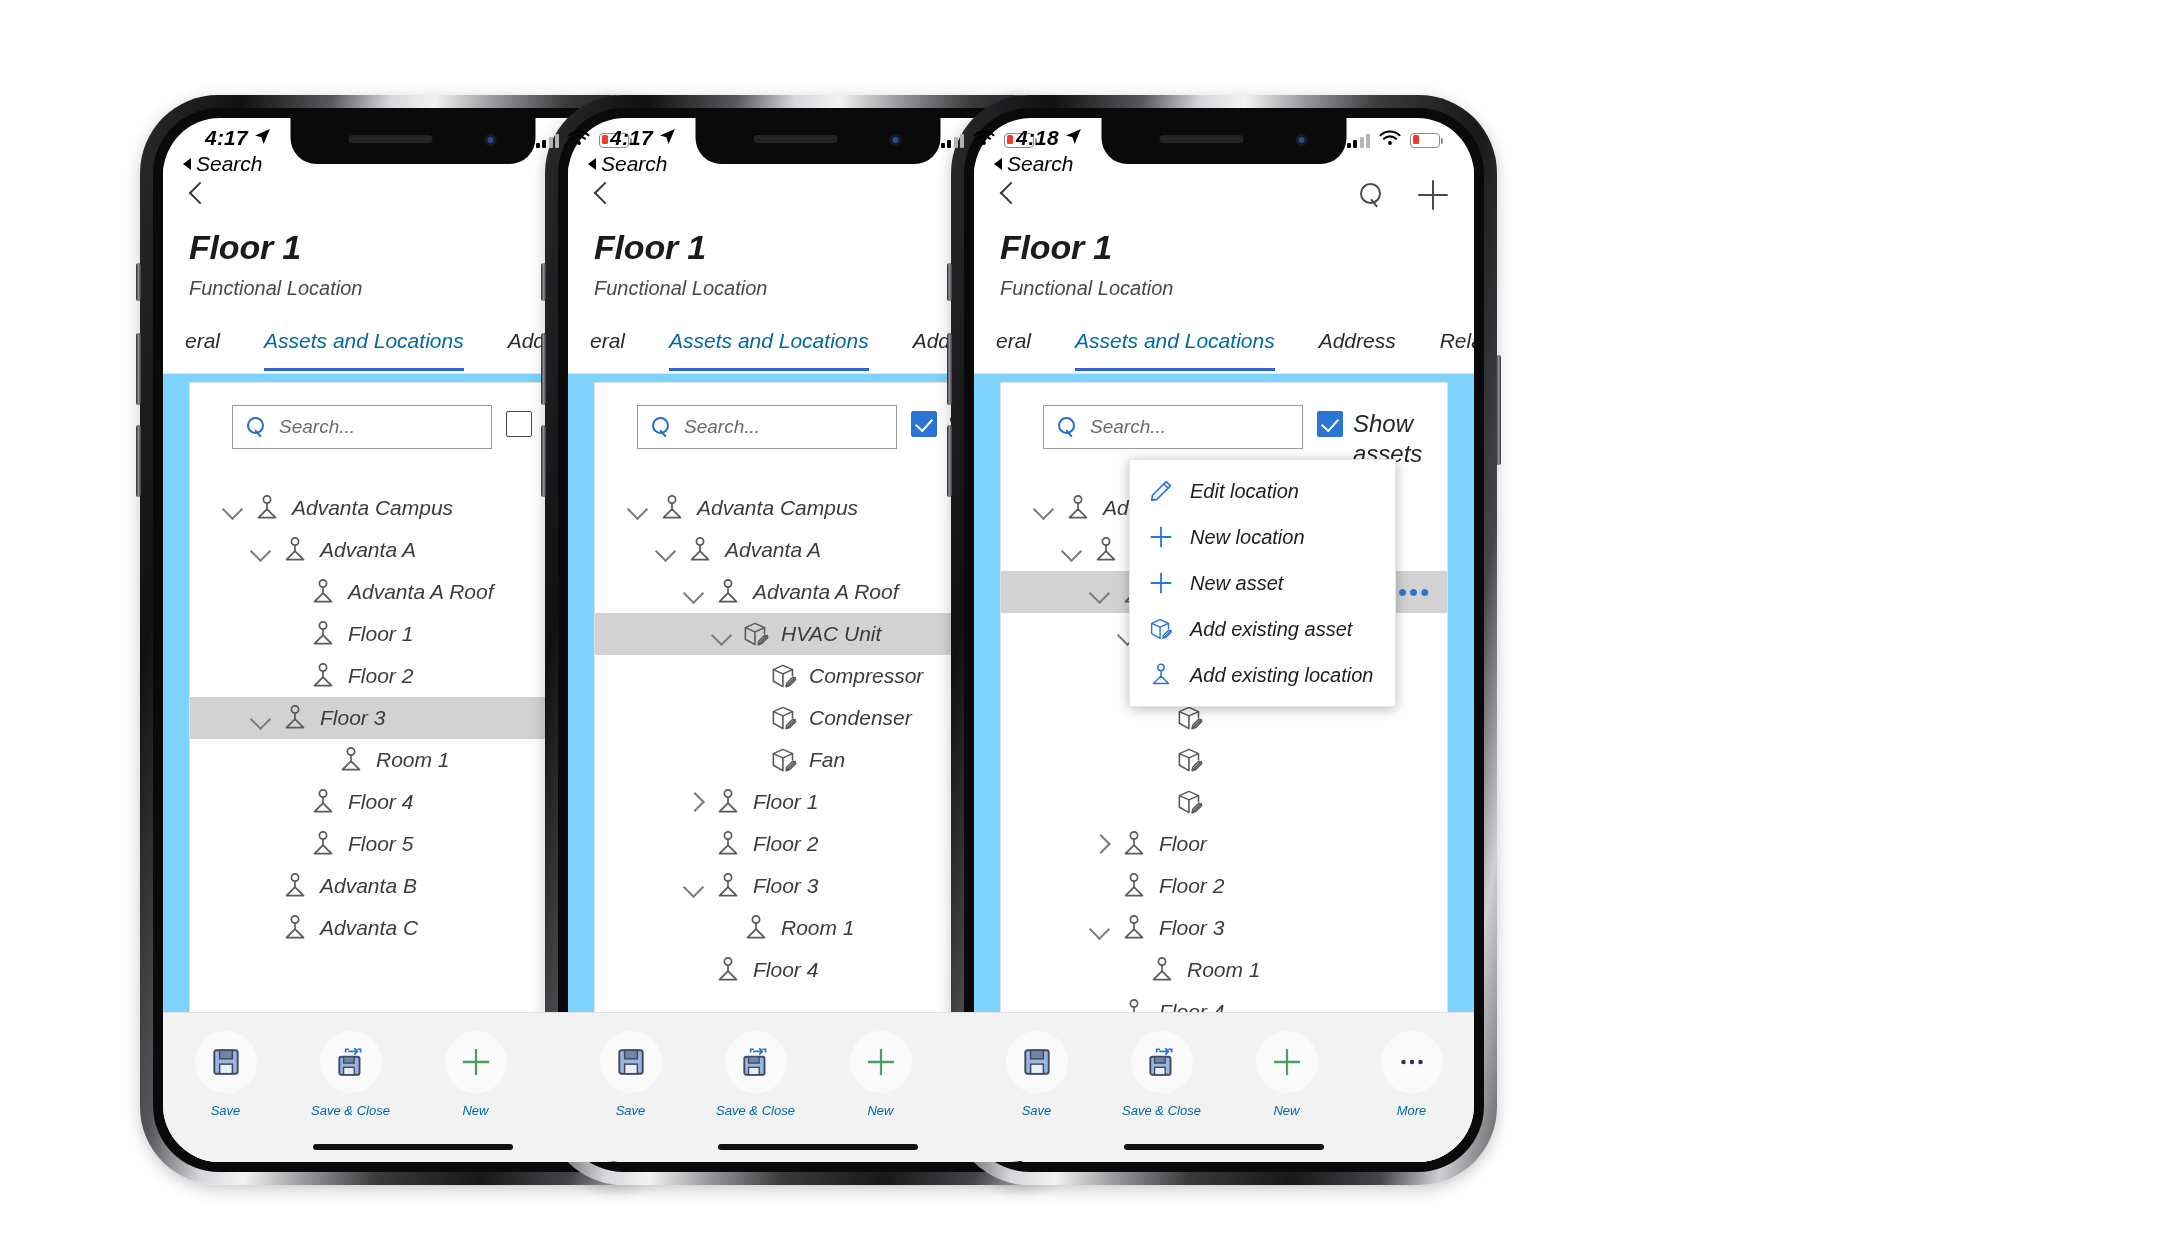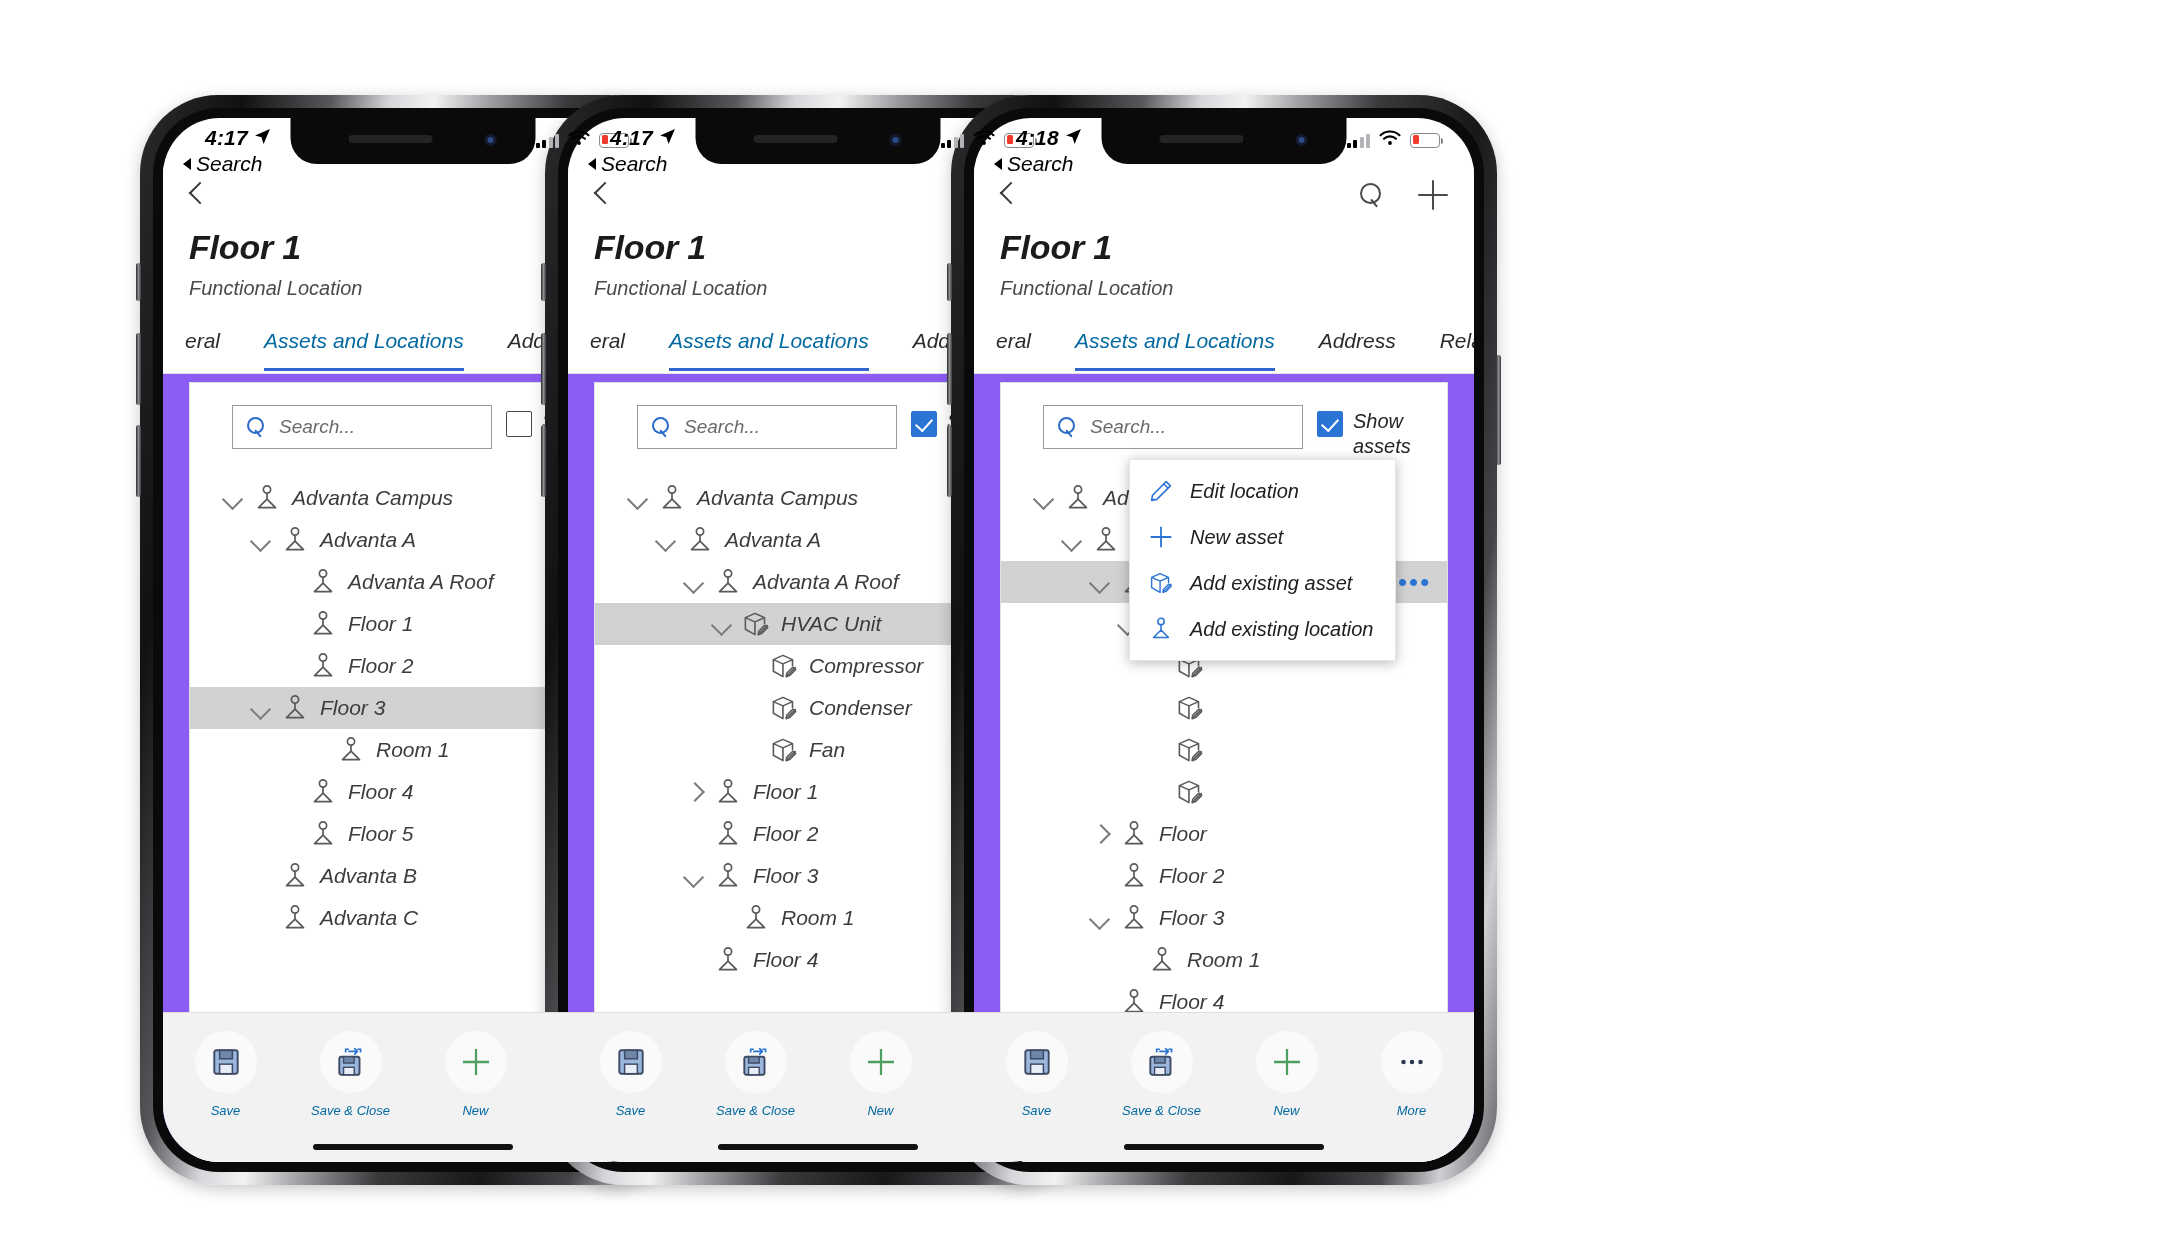--- a/index.html
+++ b/index.html
@@ -205,21 +205,21 @@
   .tab .uline { display:none; }
   .tabs-divider {
     position:absolute; left:0; right:0; bottom:0;
     height:1px; background:#e3e3e3;
   }
 
   
   .body {
     position: relative;
     flex: 1 1 auto;
-    background:#8b5cf6;
+    background:#7dd3fc;
     overflow: hidden;
   }
   .panel {
     position:absolute;
     left: 26px; right: 26px; top: 8px; bottom: 0;
     border:1px solid #e0e0e0;
     border-bottom: none;
     background:#fff;
     overflow: hidden;
   }
@@ -263,21 +263,21 @@
   }
   .chkbox.checked {
     background:#2a74d4; border-color:#2a74d4;
   }
   .chkbox.checked::after {
     content:""; position:absolute;
     left:7px; top:3px; width:8px; height:14px;
     border-right:2.6px solid #fff; border-bottom:2.6px solid #fff;
     transform: rotate(42deg);
   }
-  .chklabel { font-size:20px; color:#262626; line-height:1.25; }
+  .chklabel { font-size:24px; color:#262626; line-height:1.25; }
 
   
   .tree { padding-top: 14px; }
   .trow {
     position: relative;
     display:flex; align-items:center;
     height: 42px;
     font-size: 21px;
     color:#3c3c3c;
   }
@@ -1105,20 +1105,28 @@
                       </svg>
                     </span>
                     <span>Edit location</span>
                   </div>
                   <div class="ctxitem">
                     <span class="ci">
                       <svg viewBox="0 0 32 32" fill="none">
                         <path d="M16 5 V27 M5 16 H27" stroke="#2a74d4" stroke-width="1.9"></path>
                       </svg>
                     </span>
+                    <span>New location</span>
+                  </div>
+                  <div class="ctxitem">
+                    <span class="ci">
+                      <svg viewBox="0 0 32 32" fill="none">
+                        <path d="M16 5 V27 M5 16 H27" stroke="#2a74d4" stroke-width="1.9"></path>
+                      </svg>
+                    </span>
                     <span>New asset</span>
                   </div>
                   <div class="ctxitem">
                     <span class="ci">
                       <svg viewBox="0 0 32 32" fill="none">
                         <path d="M6 10 L15 6 L24 10 L15 14 Z" stroke="#2a74d4" stroke-width="1.5" stroke-linejoin="round"></path>
                         <path d="M6 10 V21 L15 26 V14" stroke="#2a74d4" stroke-width="1.5" stroke-linejoin="round"></path>
                         <path d="M24 10 V16" stroke="#2a74d4" stroke-width="1.5"></path>
                         <path d="M18 26 L27 17" stroke="#2a74d4" stroke-width="1.5"></path>
                         <path d="M18 26 L18.6 22.8 L24.4 17 L27 19.2 L21.2 25 Z" stroke="#2a74d4" stroke-width="1.5" stroke-linejoin="round"></path>

